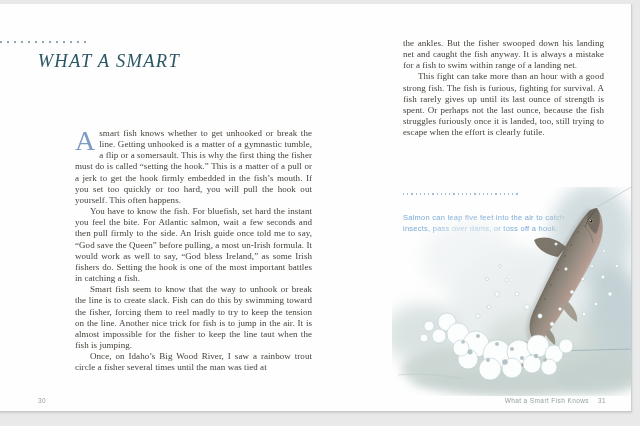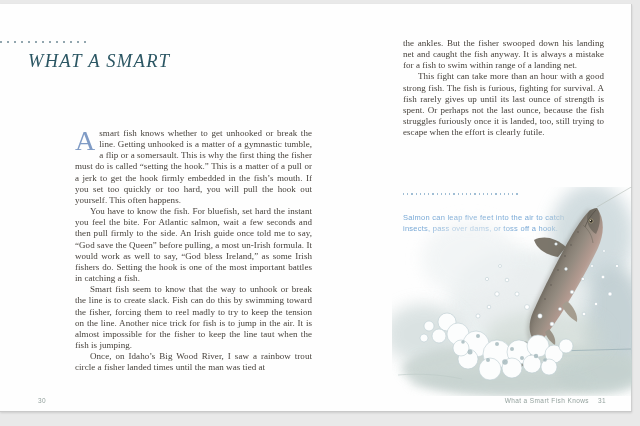--- a/index.html
+++ b/index.html
@@ -15,21 +15,21 @@
     box-shadow:0 1px 2px rgba(0,0,0,.12);
   }
   
   .ornament-rule{
     position:absolute;left:0;top:37px;width:88px;height:2px;
     background:repeating-linear-gradient(to right,#92a6af 0,#92a6af 1.6px,transparent 1.6px,transparent 7px);
   }
   .chapter-title{
     position:absolute;left:28px;top:44px;width:152px;
     font:italic 18.5px/26px "Liberation Serif",serif;
-    letter-spacing:1.3px;color:#2b5663;text-align:left;
+    letter-spacing:1.3px;color:#2b5663;text-align:right;
   }
   .body-col{
     position:absolute;color:#46413b;
     font:9px/11.15px "Liberation Serif",serif;
     text-align:justify;letter-spacing:.05px;
   }
   .body-col p{margin:0;}
   .body-col p.indent{text-indent:15px;}
   .left-col{left:75px;top:124px;width:237px;}
   .right-col{left:403px;top:34px;width:201px;}
@@ -72,21 +72,21 @@
       <div class="ornament-rule"></div>
 
       <div class="chapter-title">
         <div>WHAT A SMART</div>
       </div>
 
       <div class="body-col left-col">
         <p><span class="dropcap">A</span><span>smart fish knows whether to get unhooked or break the line. Getting unhooked is a matter of a gymnastic tumble, a flip or a somersault. This is why the first thing the fisher must do is called “setting the hook.” This is a matter of a pull or a jerk to get the hook firmly embedded in the fish’s mouth. If you set too quickly or too hard, you will pull the hook out yourself. This often happens.</span></p>
         <p class="indent">You have to know the fish. For bluefish, set hard the instant you feel the bite. For Atlantic salmon, wait a few seconds and then pull firmly to the side. An Irish guide once told me to say, “God save the Queen” before pulling, a most un-Irish formula. It would work as well to say, “God bless Ireland,” as some Irish fishers do. Setting the hook is one of the most important battles in catching a fish.</p>
         <p class="indent">Smart fish seem to know that the way to unhook or break the line is to create slack. Fish can do this by swimming toward the fisher, forcing them to reel madly to try to keep the tension on the line. Another nice trick for fish is to jump in the air. It is almost impossible for the fisher to keep the line taut when the fish is jumping.</p>
-        <p class="indent">Once, on Idaho’s Big Wood River, I saw a rainbow trout circle a fisher landed times until the man was tied at</p>
+        <p class="indent">Once, on Idaho’s Big Wood River, I saw a rainbow trout circle a fisher several times until the man was tied at</p>
       </div>
 
       <div class="pagenum pagenum-left">30</div>
     </div>
 
     <div>
       <div class="body-col right-col">
         <p>the ankles. But the fisher swooped down his landing net and caught the fish anyway. It is always a mistake for a fish to swim within range of a landing net.</p>
         <p class="indent">This fight can take more than an hour with a good strong fish. The fish is furious, fighting for survival. A fish rarely gives up until its last ounce of strength is spent. Or perhaps not the last ounce, because the fish struggles furiously once it is landed, too, still trying to escape when the effort is clearly futile.</p>
       </div>

